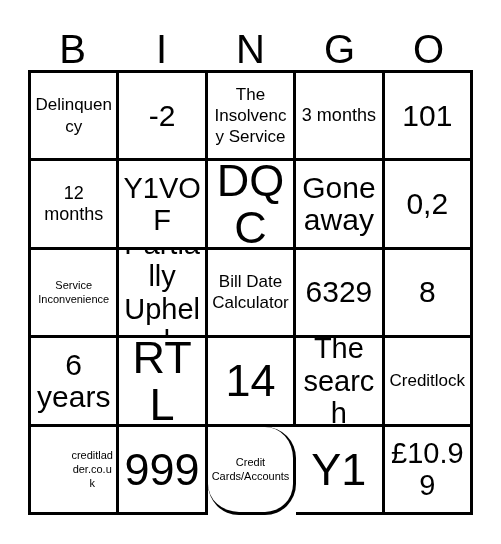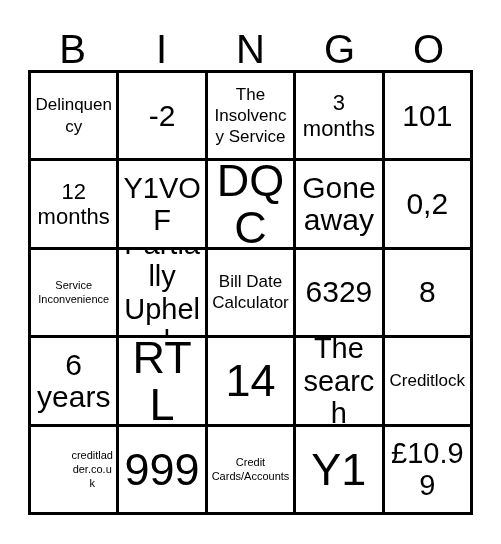--- a/index.html
+++ b/index.html
@@ -76,21 +76,21 @@
     text-align: center;
     color: #000000;
     word-wrap: break-word;
     line-height: 1.12;
   }
 
   
   .cell[data-size="xl"]  .cell-text { font-size: 45px; line-height: 1.05; }
   .cell[data-size="lg"]  .cell-text { font-size: 30px; line-height: 1.08; }
   .cell[data-size="md"]  .cell-text { font-size: 29px; line-height: 1.12; }
-  .cell[data-size="sm"]  .cell-text { font-size: 22px; line-height: 1.15; }
+  .cell[data-size="sm"]  .cell-text { font-size: 18px; line-height: 1.15; }
   .cell[data-size="xs"]  .cell-text { font-size: 17px; line-height: 1.25; }
   .cell[data-size="xxs"] .cell-text { font-size: 11px; line-height: 1.3; }
 </style>
 </head>
 <body>
 
 <div id="bingo-card" style="background: rgb(255, 255, 255); color: rgb(0, 0, 0);">
 
   <div id="header-row">
     <div class="header-letter">B</div>
@@ -165,21 +165,21 @@
     <div class="cell" data-size="xs" style="border-color: rgb(0, 0, 0);">
       <span class="cell-text">Creditlock</span>
     </div>
 
     <div class="cell" data-size="xxs" style="border-color: rgb(0, 0, 0); padding-left: 40px;">
       <span class="cell-text">creditladder.co.uk</span>
     </div>
     <div class="cell" data-size="xl" style="border-color: rgb(0, 0, 0);">
       <span class="cell-text">999</span>
     </div>
-    <div class="cell" data-size="xxs" style="border-color: rgb(0, 0, 0);">
+    <div class="cell" data-size="xxs" style="border-color: rgb(0, 0, 0); border-radius: 31px;">
       <span class="cell-text">Credit Cards/Accounts</span>
     </div>
     <div class="cell" data-size="xl" style="border-color: rgb(0, 0, 0);">
       <span class="cell-text">Y1</span>
     </div>
     <div class="cell" data-size="md" style="border-color: rgb(0, 0, 0);">
       <span class="cell-text">£10.99</span>
     </div>
 
   </div>

